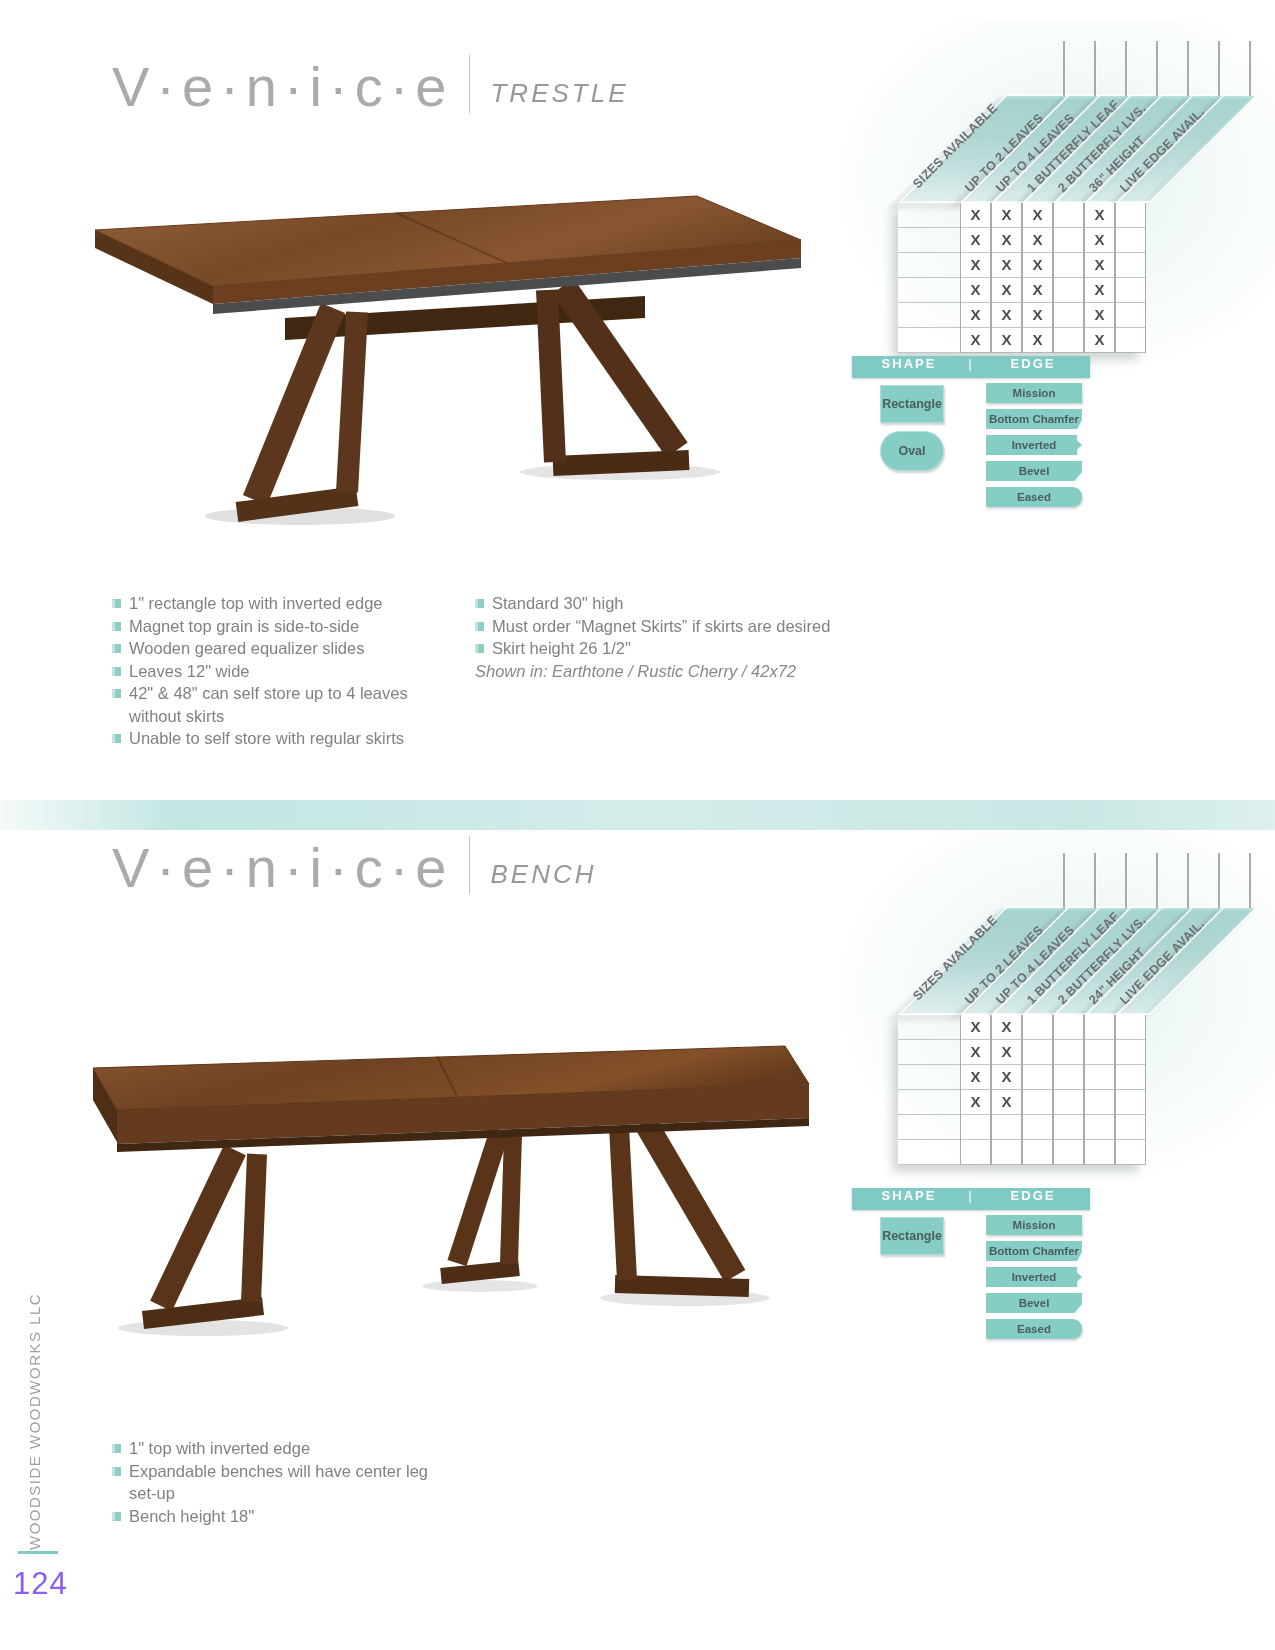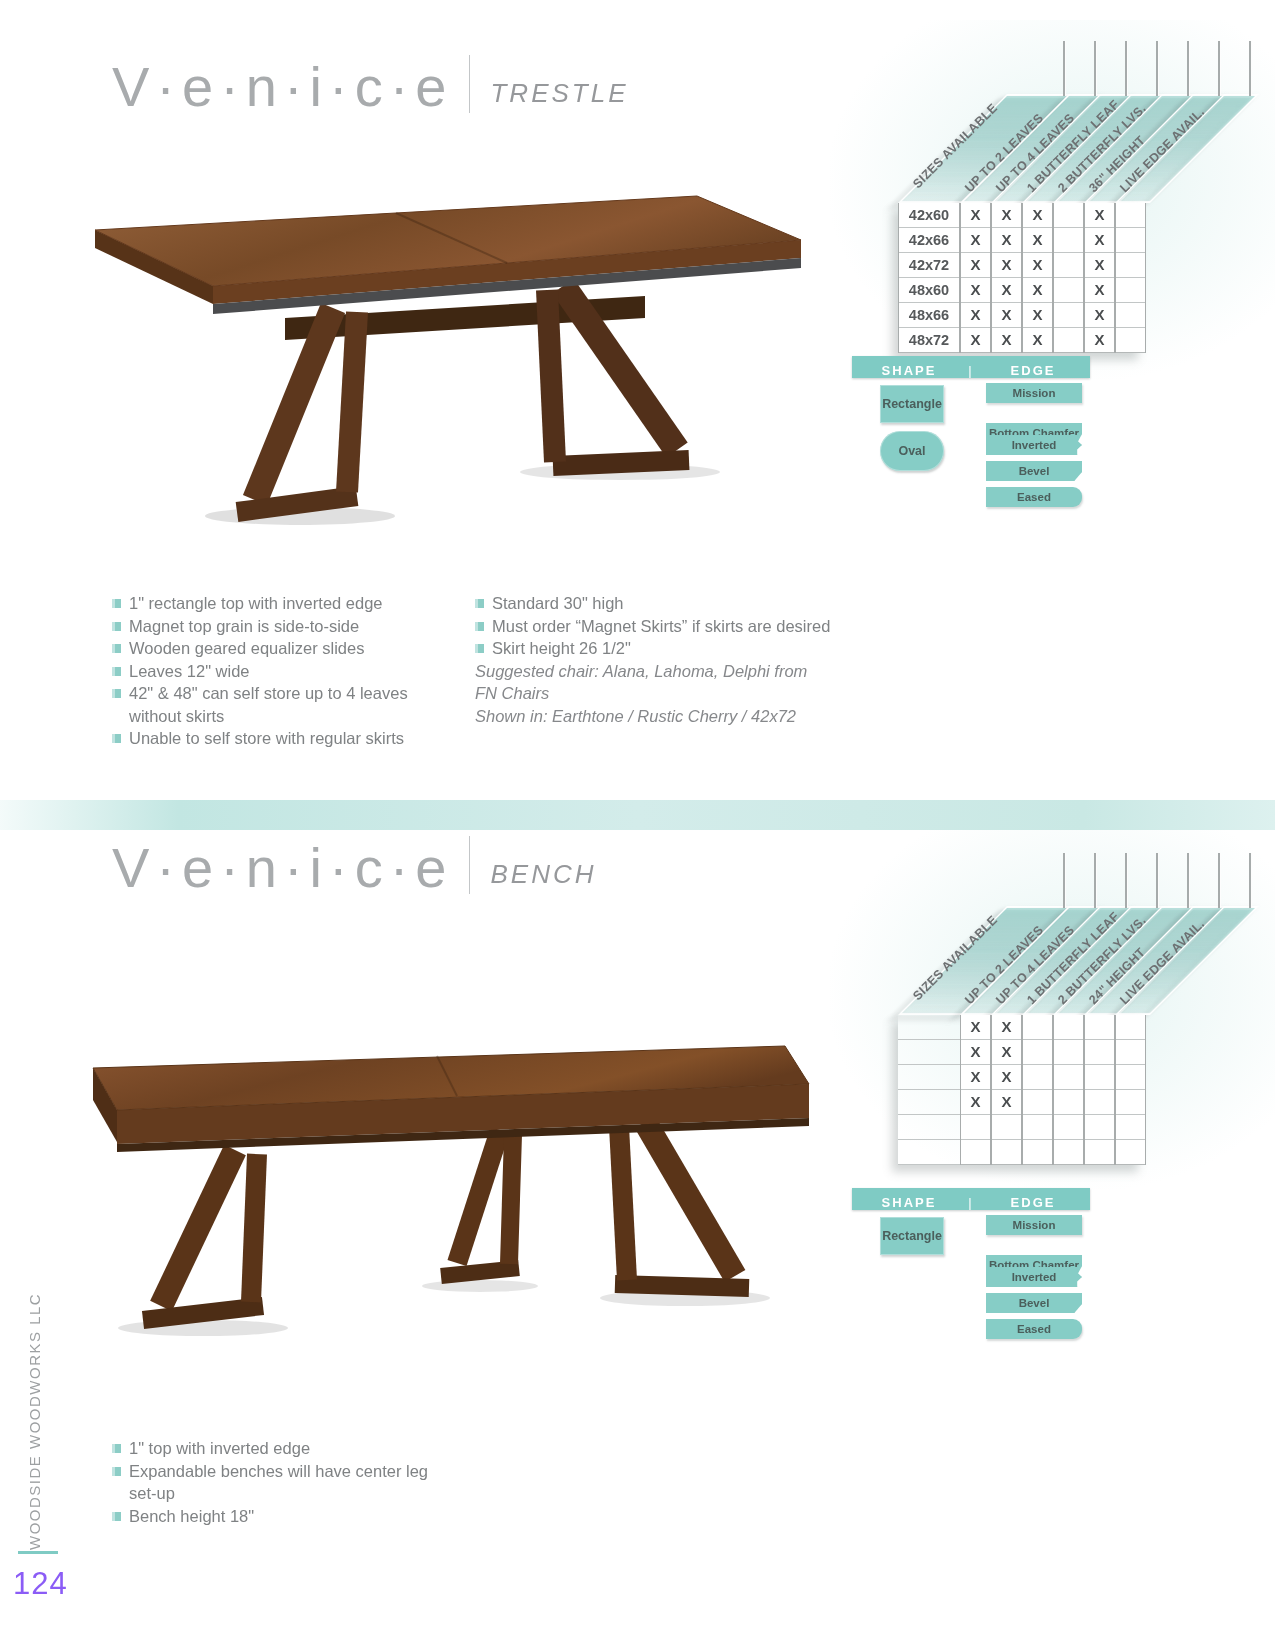--- a/index.html
+++ b/index.html
@@ -29,34 +29,34 @@
   .grid-body{width:246px;height:150px;
              background:repeating-linear-gradient(to bottom, transparent 0 24px, #c2c6c6 24px 25px);
              box-shadow:-6px 7px 9px rgba(100,110,110,.28);}
   .gcol{position:absolute;top:0;height:150px;background:#fff;border-left:1px solid #a8acac;border-right:1px solid #a8acac;}
   .gcell{height:24px;line-height:24px;border-bottom:1px solid #c2c6c6;text-align:center;
          font-size:15px;font-weight:700;color:#4b4e50;}
   .gcol .gcell:last-child{border-bottom:1px solid #b4b8b8;}
   .lblcell{font-size:14.5px;color:#56595b;}
 
   
-  .se-bar{left:852px;width:238px;height:22px;background:#7fcbc4;display:flex;align-items:flex-end;
+  .se-bar{left:852px;width:238px;height:22px;background:#7fcbc4;display:flex;align-items:flex-start;
           color:#fff;font-size:13px;font-weight:700;letter-spacing:2px;
           box-shadow:0 1px 2px rgba(120,130,130,.4);}
   .se-shape{flex:0 0 114px;text-align:center;}
   .se-div{flex:0 0 10px;text-align:center;font-weight:400;}
   .se-edge{flex:1;text-align:center;}
   .shape-btn{left:880px;width:64px;background:#86cdc6;color:#4b5f5c;font-weight:700;font-size:12.5px;
              display:flex;align-items:center;justify-content:center;text-align:center;
              box-shadow:inset 0 0 0 1px rgba(255,255,255,.35), 1px 2px 2px rgba(120,130,130,.35);}
   .shape-oval{border-radius:24px;}
   .edge-btn{left:986px;width:96px;height:20px;background:#86cdc6;color:#4b5f5c;font-weight:700;
             font-size:11.5px;line-height:20px;text-align:center;
             box-shadow:1px 2px 2px rgba(120,130,130,.3);}
-  .e1{clip-path:polygon(0 0,100% 0,100% 55%,95% 100%,0 100%);margin-top:14px;}
+  .e1{clip-path:polygon(0 0,100% 0,100% 55%,95% 100%,0 100%);}
   .e2{clip-path:polygon(0 0,95% 0,95% 28%,100% 50%,95% 72%,95% 100%,0 100%);}
   .e3{clip-path:polygon(0 0,100% 0,100% 55%,92% 100%,0 100%);}
   .e4{border-radius:0 9px 9px 0;}
 
   
   .bullet{display:flex;font-size:16.5px;line-height:22.5px;color:#7f8284;}
   .bsq{flex:0 0 9px;height:9px;margin:7px 8px 0 0;background:#8ccdc6;box-shadow:inset 3px 0 0 rgba(255,255,255,.45);}
   .btxt{flex:1;}
   .note{font-size:16.5px;line-height:22.5px;font-style:italic;color:#86888b;}
 
@@ -127,28 +127,20 @@
     <div class="htxt" style="left:60px;bottom:12px;">SIZES AVAILABLE</div>
     <div class="htxt" style="left:112px;">UP TO 2 LEAVES</div>
     <div class="htxt" style="left:143px;">UP TO 4 LEAVES</div>
     <div class="htxt" style="left:174px;">1 BUTTERFLY LEAF</div>
     <div class="htxt" style="left:205px;">2 BUTTERFLY LVS.</div>
     <div class="htxt" style="left:236px;">36" HEIGHT</div>
     <div class="htxt" style="left:267px;">LIVE EDGE AVAIL.</div>
   </div>
 
   <div class="s grid-body" style="left:898px;top:203px;">
-    <div class="gcol" style="left:0;width:60px;">
-      <div class="gcell lblcell">42x60</div>
-      <div class="gcell lblcell">42x66</div>
-      <div class="gcell lblcell">42x72</div>
-      <div class="gcell lblcell">48x60</div>
-      <div class="gcell lblcell">48x66</div>
-      <div class="gcell lblcell">48x72</div>
-    </div>
     <div class="gcol" style="left:62px;width:29px;">
       <div class="gcell">X</div>
       <div class="gcell">X</div>
       <div class="gcell">X</div>
       <div class="gcell">X</div>
       <div class="gcell">X</div>
       <div class="gcell">X</div>
     </div>
     <div class="gcol" style="left:93px;width:29px;">
       <div class="gcell">X</div>
@@ -237,21 +229,20 @@
         <span class="btxt">Standard 30" high</span>
       </div>
     <div class="bullet">
         <span class="bsq"></span>
         <span class="btxt">Must order “Magnet Skirts” if skirts are desired</span>
       </div>
     <div class="bullet">
         <span class="bsq"></span>
         <span class="btxt">Skirt height 26 1/2"</span>
       </div>
-    <div class="note" style="width:335px;">Suggested chair: Alana, Lahoma, Delphi from FN Chairs</div>
     <div class="note">Shown in: Earthtone / Rustic Cherry / 42x72</div>
   </div>
 
   <div class="s band"></div>
 
   <div class="s title-row" style="left:112px;top:836px;">
     <h1 class="ptitle">V·e·n·i·c·e</h1>
     <div class="tdiv"></div>
     <h2 class="psub">BENCH</h2>
   </div>

